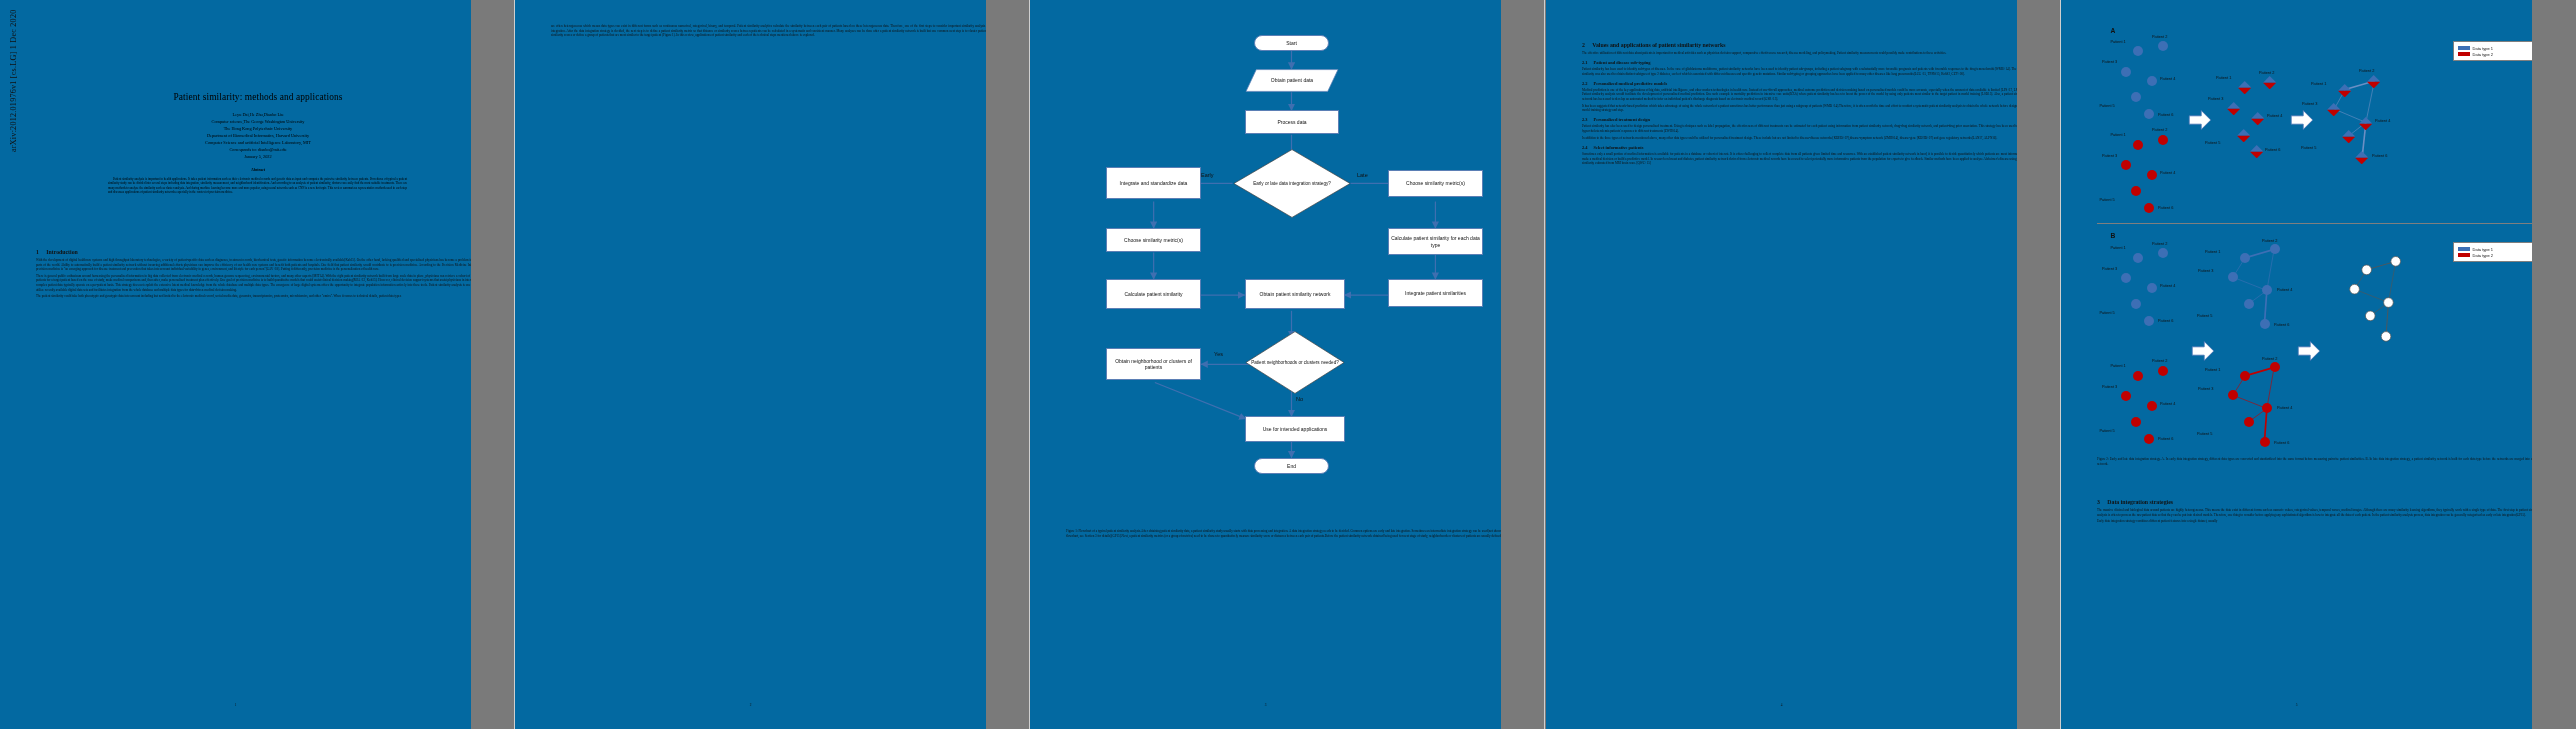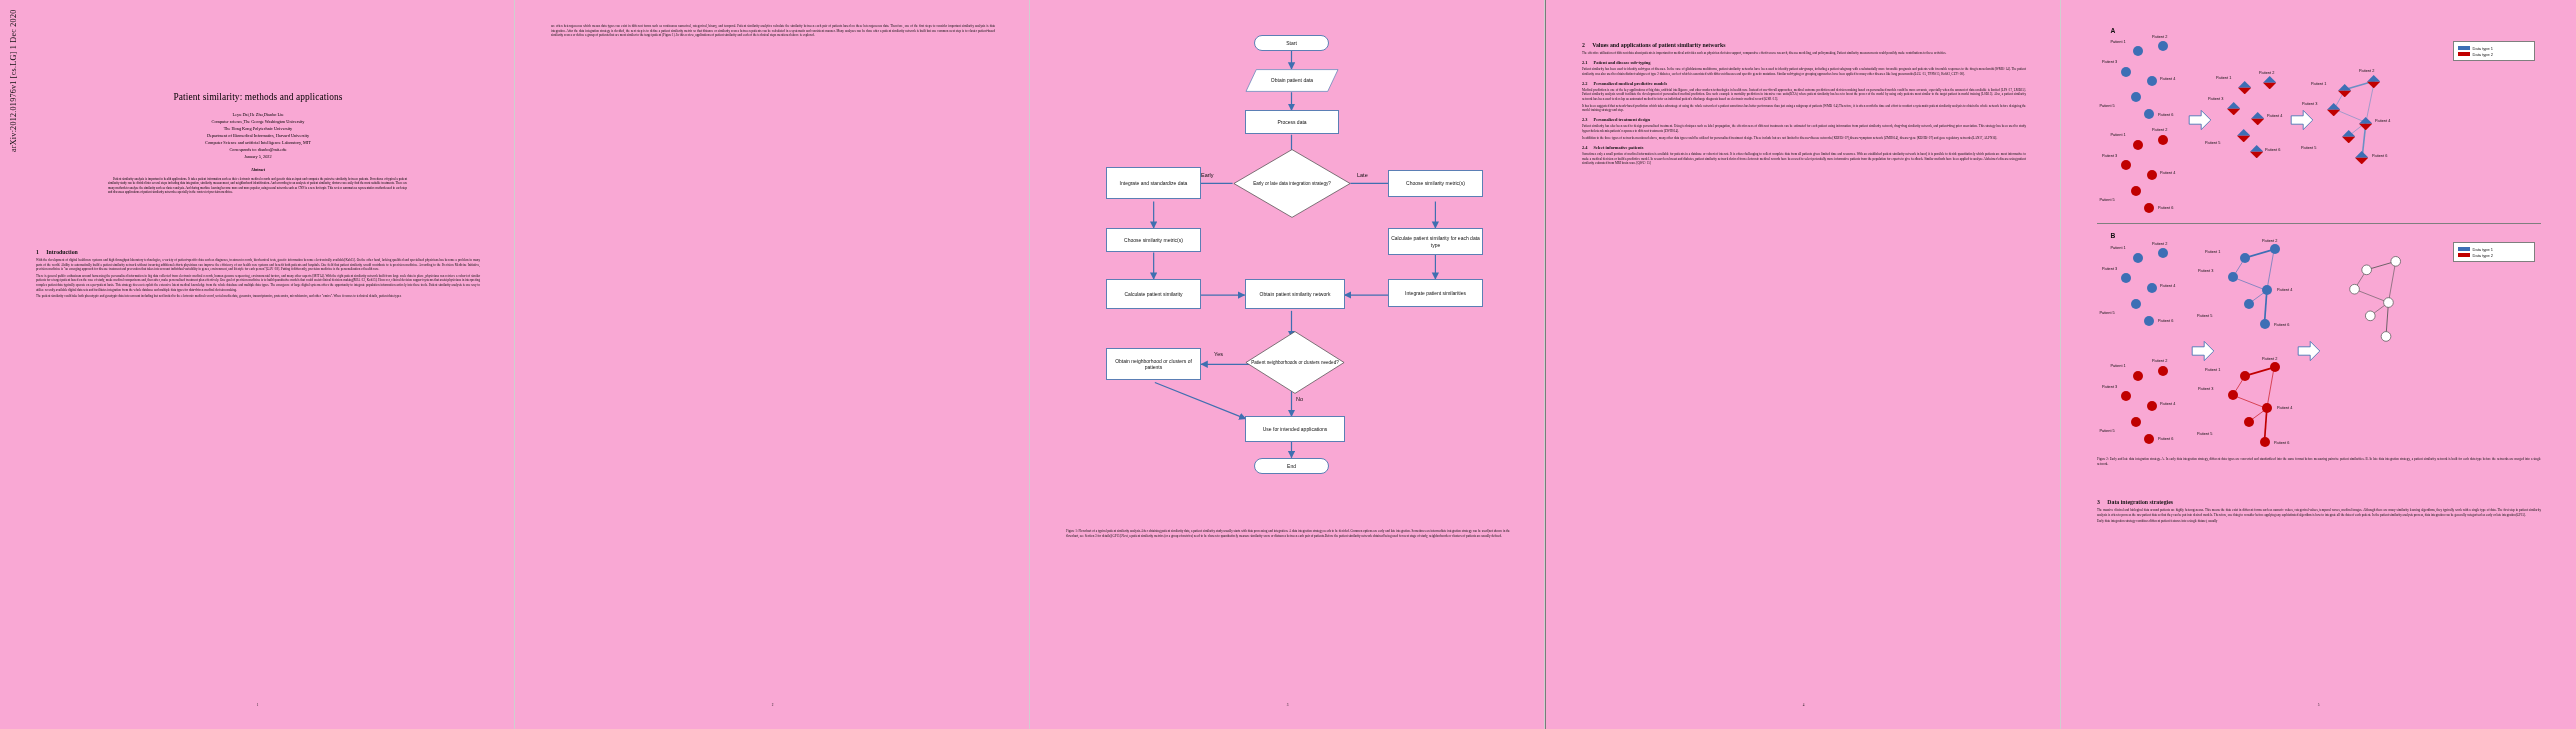--- a/index.html
+++ b/index.html
@@ -1,18 +1,18 @@
 <!DOCTYPE html>
 <html style="font-size:9.7px"><head>
 <meta charset="utf-8">
 <style>
   html,body{margin:0;padding:0;background:#7a7a7a;}
   body{font-family:"Liberation Serif",serif;}
   .sheet{position:relative;width:2576px;height:729px;background:#7a7a7a;overflow:hidden;}
-  .page{position:absolute;top:0;width:515px;height:729px;background:#f9a8d4;overflow:hidden;}
+  .page{position:absolute;top:0;width:471px;height:729px;background:#0369a1;overflow:hidden;}
   .p1{left:0}.p2{left:515px}.p3{left:1030px}.p4{left:1546px}.p5{left:2061px}
   .pagesep{position:absolute;top:0;width:1.2px;height:729px;background:#cfcfcf;}
 
   .arxivstamp{position:absolute;left:8.5px;top:152px;width:340px;
     transform:rotate(-90deg);transform-origin:0 0;
     font-family:"Liberation Serif",serif;font-size:8.2px;color:#111;letter-spacing:0.2px;white-space:nowrap;}
 
   .col{position:absolute;font-family:"Liberation Serif",serif;color:#111;}
   .body{font-size:3.2px;line-height:1.46;text-align:justify;}
   .body p{margin:0 0 1.9px 0;text-indent:0;}

